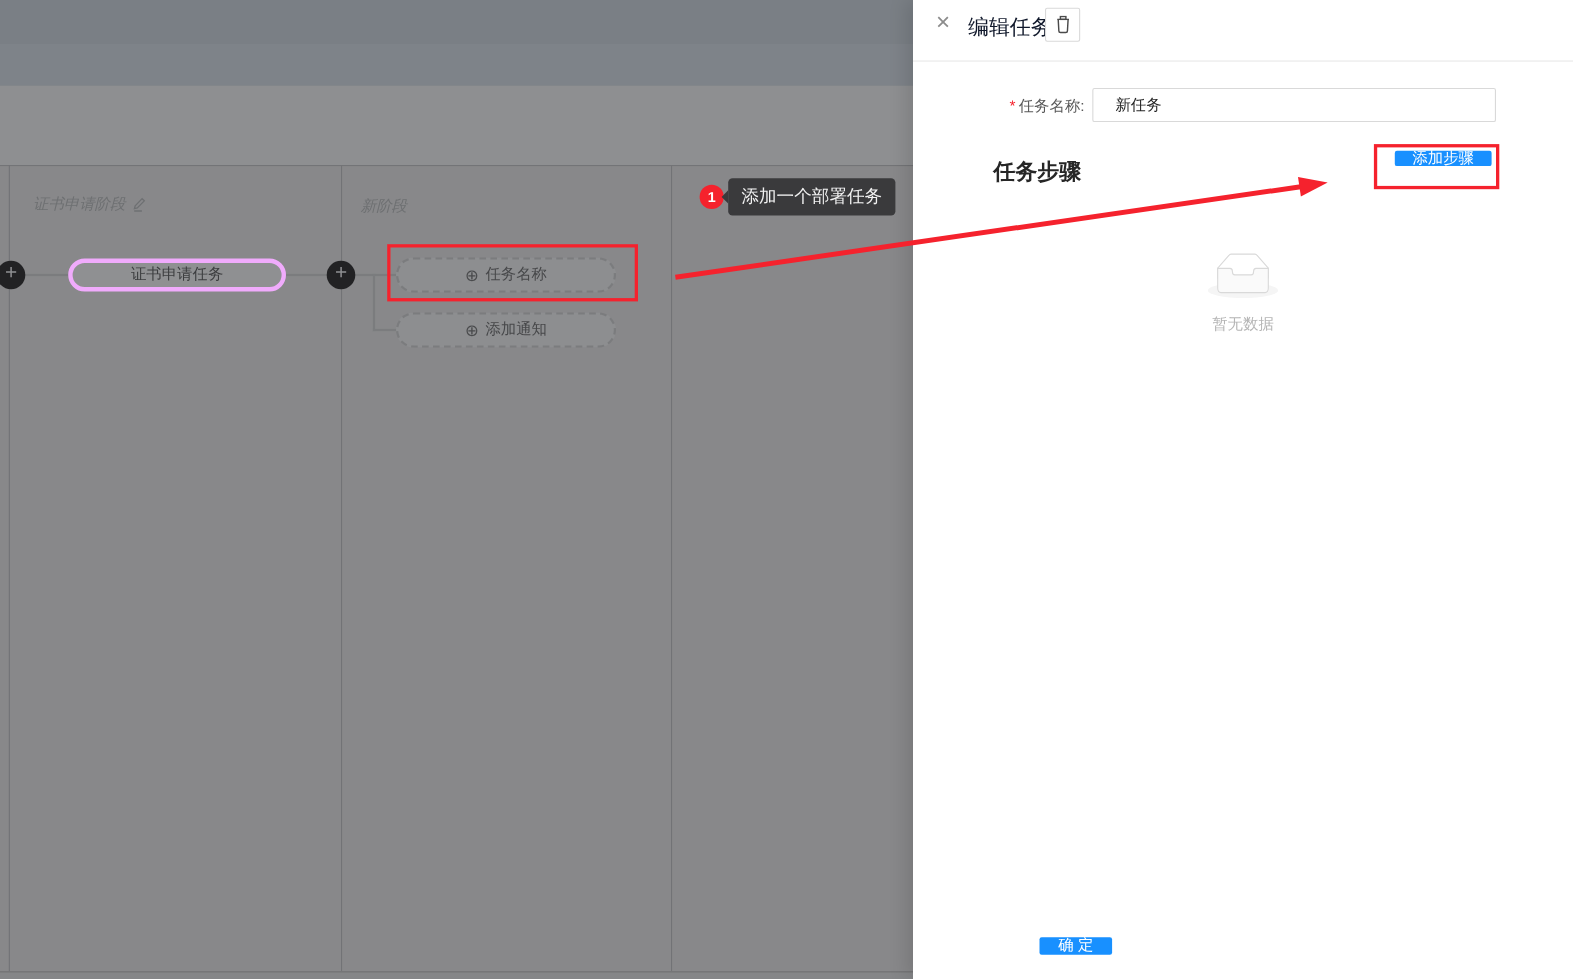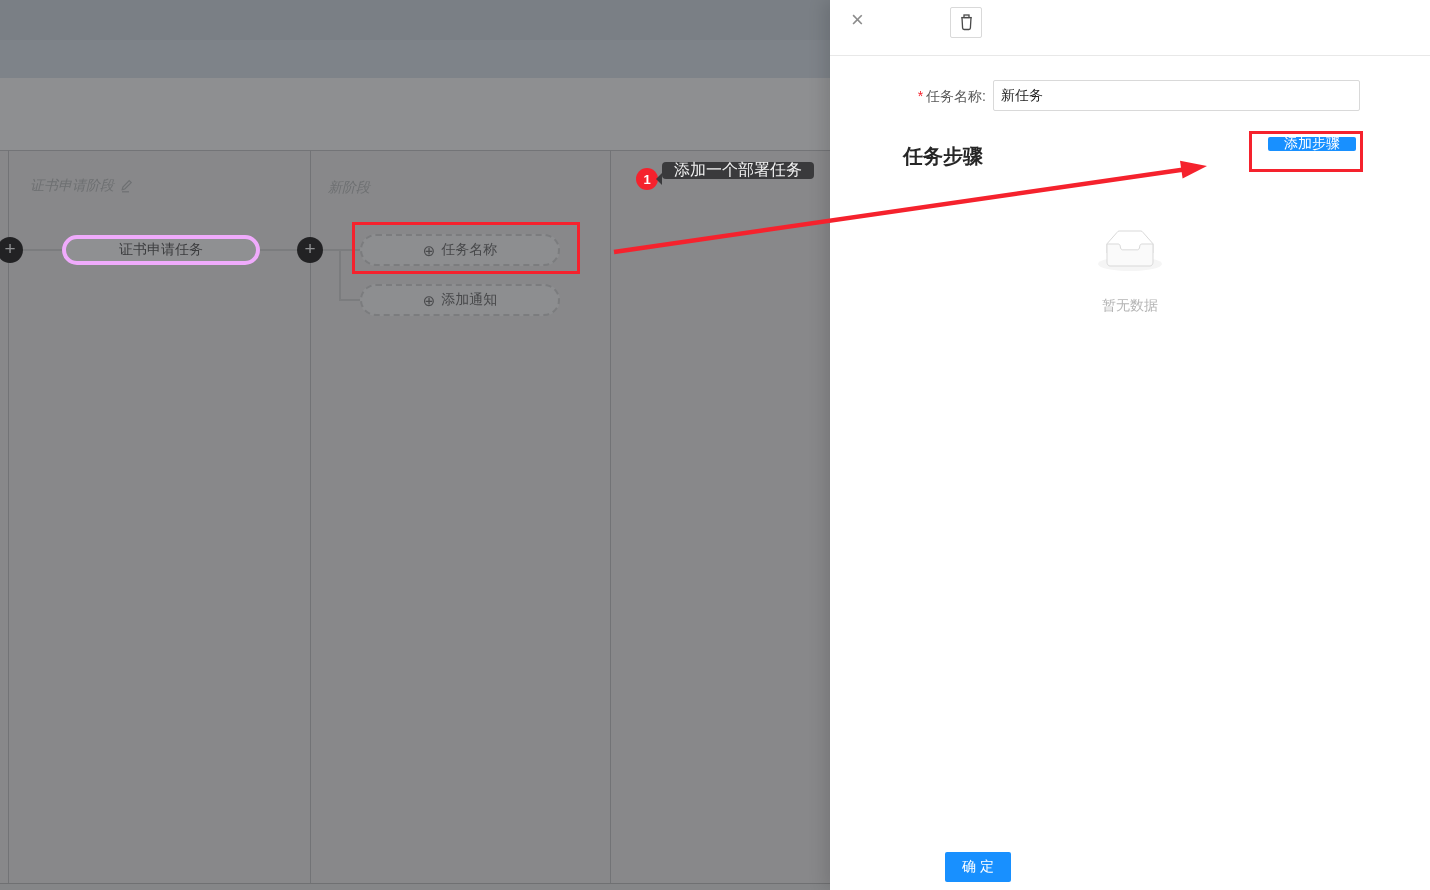--- a/index.html
+++ b/index.html
@@ -25,53 +25,53 @@
                  background:#8d8e90; border:2px dashed #7b7c7e; color:#47484a; font-size:14px;
                  display:flex; align-items:center; justify-content:center; gap:6px; cursor:pointer; }
   .plus-glyph  { font-size:15px; color:#4a4b4d; line-height:1; }
 
   .node-plus   { position:absolute; width:26px; height:26px; border-radius:50%; background:#222224;
                  color:#8e8f91; font-size:19px; line-height:24px; text-align:center; cursor:pointer; }
   .anno-rect   { position:absolute; border:3px solid #f5222d; z-index:60; pointer-events:none; }
   .anno-badge  { position:absolute; left:636px; top:168px; width:22px; height:22px; border-radius:50%;
                  background:#f5222d; color:#fff; font-size:13px; font-weight:bold;
                  display:flex; align-items:center; justify-content:center; z-index:61; }
-  .anno-tip    { position:absolute; left:662px; top:162px; height:17px; padding:0 12px;
+  .anno-tip    { position:absolute; left:662px; top:162px; height:34px; padding:0 12px;
                  background:#3a3a3c; border-radius:4px; color:#f2f2f2; font-size:16px;
                  display:flex; align-items:center; z-index:61; }
   .anno-tip::before { content:""; position:absolute; left:-6px; top:11px; border-top:6px solid transparent;
                  border-bottom:6px solid transparent; border-right:6px solid #3a3a3c; }
   #arrow-svg   { position:absolute; left:0; top:0; z-index:62; pointer-events:none; }
 
   
   .drawer      { position:absolute; left:830px; top:0; width:600px; height:890px; background:#fff;
                  box-shadow:-6px 0 16px rgba(0,0,0,0.12); z-index:40; }
   .drawer-close{ position:absolute; left:851px; top:6px; font-size:22px; color:#8c8c8c; cursor:pointer;
                  z-index:41; line-height:28px; }
-  .drawer-title{ position:absolute; left:880px; top:12px; font-size:19px; font-weight:500; color:#ffffff; z-index:41; }
+  .drawer-title{ position:absolute; left:880px; top:12px; font-size:19px; font-weight:500; color:#0f172a; z-index:41; }
   .trash-btn   { position:absolute; left:950px; top:7px; width:32px; height:31px; border:1px solid #d9d9d9;
                  border-radius:2px; background:#fff; display:flex; align-items:center; justify-content:center;
                  cursor:pointer; z-index:41; }
   .drawer-div  { position:absolute; left:830px; top:55px; width:600px; height:1px; background:#e8e8e8; z-index:41; }
 
   .form-label  { position:absolute; left:890px; top:88px; width:96px; text-align:right; font-size:14px;
                  color:#595959; z-index:41; }
   .req-mark    { color:#f5222d; margin-right:3px; }
   .task-input  { position:absolute; left:993px; top:80px; width:367px; height:31px; border:1px solid #d9d9d9;
-                 border-radius:2px; padding:0 7px; font-size:14px; color:#262626; outline:none; z-index:41;
+                 border-radius:2px; padding:0 20px; font-size:14px; color:#262626; outline:none; z-index:41;
                  font-family:inherit; background:#fff; }
 
   .steps-head  { position:absolute; left:903px; top:143px; font-size:20px; font-weight:700; color:#262626; z-index:41; }
   .btn-primary { background:#1890ff; color:#fff; border:none; border-radius:2px; font-size:14px;
                  font-family:inherit; cursor:pointer; display:flex; align-items:center; justify-content:center; }
   .add-step    { position:absolute; left:1268px; top:137px; width:88px; height:14px; z-index:41; }
-  .confirm     { position:absolute; left:945px; top:852px; width:66px; height:30px; z-index:41; }
+  .confirm     { position:absolute; left:945px; top:852px; width:66px; height:16px; z-index:41; }
 
   .empty-wrap  { position:absolute; left:1030px; top:230px; width:200px; text-align:center; z-index:41; }
-  .empty-text  { margin-top:22px; font-size:14px; color:#b5b5b5; }
+  .empty-text  { margin-top:10px; font-size:14px; color:#b5b5b5; }
 </style>
 </head>
 <body>
 
 <div id="canvas">
 
   <div class="band-top"></div>
   <div class="band-sub"></div>
   <div class="band-tool"></div>
 

